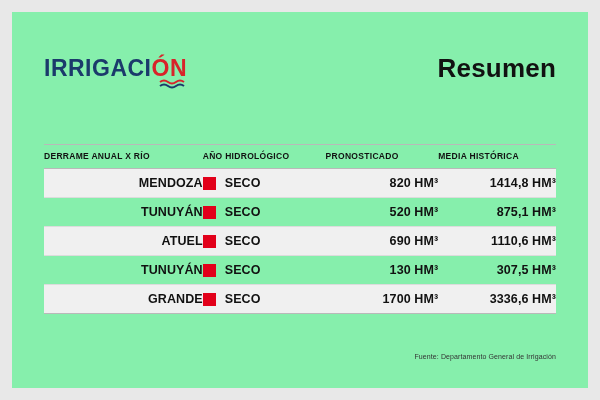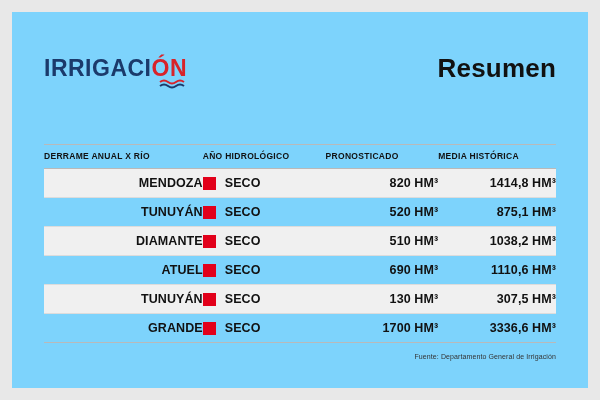--- a/index.html
+++ b/index.html
@@ -12,21 +12,21 @@
     background: #e8e8e8;
     font-family: "Liberation Sans", sans-serif;
     overflow: hidden;
   }
   .card {
     position: absolute;
     left: 12px;
     top: 12px;
     width: 576px;
     height: 376px;
-    background: #7dd3fc;
+    background: #86efac;
     box-sizing: border-box;
   }
   .header {
     position: absolute;
     left: 0;
     top: 0;
     right: 0;
     height: 112px;
     display: flex;
     align-items: center;
@@ -173,31 +173,20 @@
           <td>
             <span class="year-cell">
               <span class="swatch" style="background: rgb(226, 0, 26);"></span>
               <span>SECO</span>
             </span>
           </td>
           <td class="num">520  HM³</td>
           <td class="num">875,1     HM³</td>
         </tr>
         <tr>
-          <td>DIAMANTE</td>
-          <td>
-            <span class="year-cell">
-              <span class="swatch" style="background: rgb(226, 0, 26);"></span>
-              <span>SECO</span>
-            </span>
-          </td>
-          <td class="num">510 HM³</td>
-          <td class="num">1038,2  HM³</td>
-        </tr>
-        <tr>
           <td>ATUEL</td>
           <td>
             <span class="year-cell">
               <span class="swatch" style="background: rgb(226, 0, 26);"></span>
               <span>SECO</span>
             </span>
           </td>
           <td class="num">690 HM³</td>
           <td class="num">1110,6  HM³</td>
         </tr>

